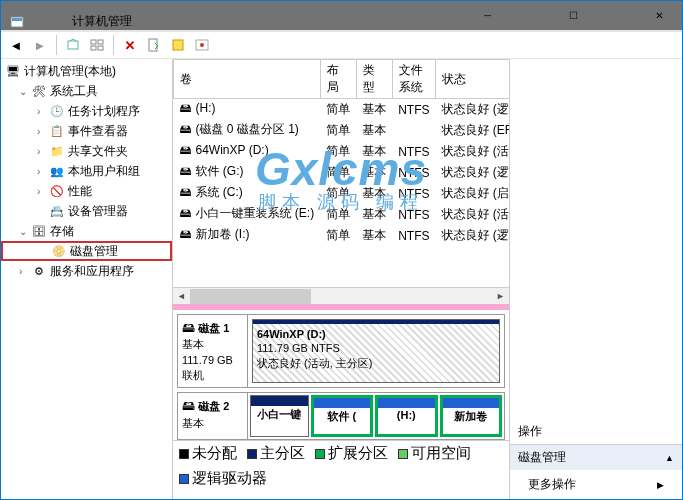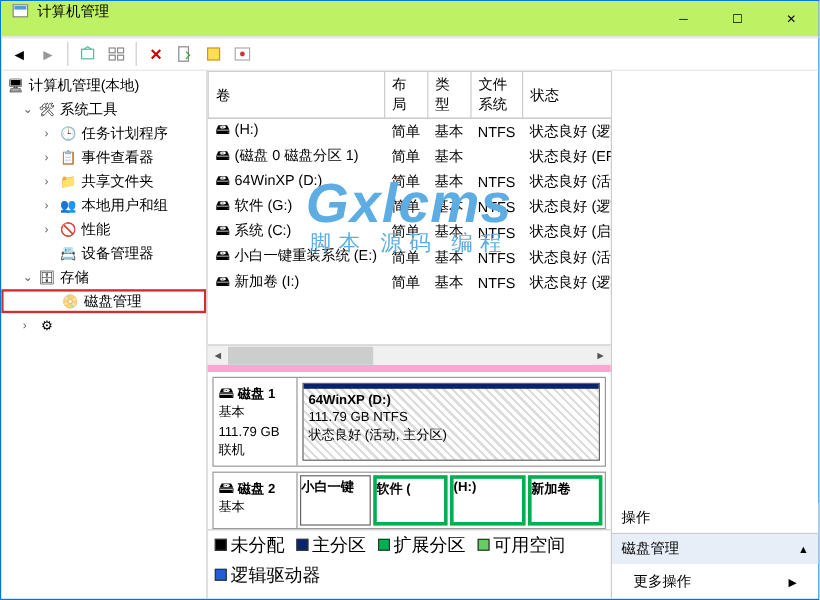--- a/index.html
+++ b/index.html
@@ -1,18 +1,18 @@
 <!DOCTYPE html>
 <html><head>
 <meta charset="utf-8">
 <style>
 * { box-sizing: border-box; margin: 0; padding: 0; font-family: "Microsoft YaHei", SimSun, sans-serif; }
 body { background: #fff; width: 683px; height: 500px; overflow: hidden; font-size: 12px; }
 .window { border: 1px solid #0078d7; width: 683px; height: 500px; display: flex; flex-direction: column; }
-.titlebar { height: 30px; display: flex; align-items: flex-start; padding: 0 0 0 8px; background: #bef264; border-bottom: 1px solid #e5e5e5; }
+.titlebar { height: 30px; display: flex; align-items: flex-end; padding: 0 0 0 8px; background: #737373; border-bottom: 1px solid #e5e5e5; gap: 41px; }
 .titlebar-icon { width: 16px; height: 16px; margin-right: 6px; display:inline-flex; align-items:center; justify-content:center;}
 .titlebar-title { flex: 1; font-size: 12px; color: #000; }
 .win-btn { width: 45px; height: 30px; display: flex; align-items: center; justify-content: center; font-size: 10px; color: #000; }
 .menubar { height: 22px; display: flex; align-items: center; padding: 0 6px; gap: 12px; font-size: 12px; }
 .menubar span { cursor: default; }
 .toolbar { height: 28px; border-top: 1px solid #e5e5e5; border-bottom: 1px solid #e5e5e5; display: flex; align-items: center; padding: 0 4px; gap: 2px; }
 .tbtn { width: 22px; height: 22px; display: flex; align-items: center; justify-content: center; font-size: 13px; }
 .tdiv { width: 1px; height: 20px; background: #ccc; margin: 0 3px; }
 .main { flex: 1; display: flex; min-height: 0; }
 .tree { width: 172px; border-right: 1px solid #ccc; overflow: auto; padding: 2px 0; }
@@ -37,21 +37,21 @@
 .hscroll .thumb { position:absolute; left:0; top:0; height:15px; width:40%; background:#cdcdcd;}
 .disklayout { flex: 1; border-top: 6px solid #f9a8d4; overflow: hidden; display: flex; flex-direction: column; }
 .diskrow { display: flex; border: 1px solid #999; margin: 4px 4px 0 4px; min-height: 68px; }
 .diskinfo { width: 70px; border-right: 1px solid #999; padding: 4px; font-size: 11px; line-height: 1.4; }
 .diskinfo .diskicon { font-size: 13px; }
 .partitions { flex: 1; display: flex; padding: 4px; gap: 0; }
 .part { border: 1px solid #666; font-size: 11px; padding: 4px; line-height: 1.3; position: relative; }
 .part .topbar { height: 4px; margin: -4px -4px 3px -4px; }
 .part.hatched { background: repeating-linear-gradient(45deg, #fff, #fff 3px, #ddd 3px, #ddd 5px); }
 .disk2parts { flex:1; display:flex; padding:2px; gap:2px;}
-.p2 { flex:1; border:1px solid #666; font-size:11px; display:flex; }
+.p2 { flex:1; border:1px solid #666; font-size:11px; display:flex; flex-direction:column;}
 .p2 .bar { height:10px; }
 .p2 .lbl { text-align:center; padding:1px 0; white-space:nowrap; overflow:hidden; font-weight:bold;}
 .legend { border-top: 1px solid #ccc; padding: 3px 6px; font-size: 15px; display: flex; flex-wrap: wrap; gap: 6px 10px; align-items:center;}
 .lg { display: inline-flex; align-items: center; gap: 3px; }
 .lg .sw { width: 10px; height: 10px; border: 1px solid #333; }
 .actions { width: 172px; display: flex; flex-direction: column; justify-content: flex-end; }
 .actions-hdr { background: #fff; border-bottom: 1px solid #ccc; padding: 4px 8px; font-size: 12px; }
 .actions-sec { background: #e8eef7; padding: 4px 8px; font-size: 12px; display:flex; align-items:center;}
 .actions-sec .tri { margin-left:auto; font-size:9px;}
 .actions-item { padding: 6px 18px; font-size: 12px; display:flex; align-items:center;}
@@ -161,20 +161,21 @@
           <span class="ticon">🗄</span>
           <span>存储</span>
         </div>
       <div class="tree-row lvl2 selected">
           <span class="ticon" style="margin-left:12px">📀</span>
           <span>磁盘管理</span>
         </div>
       <div class="tree-row lvl1">
           <span class="expander">›</span>
           <span class="ticon">⚙</span>
+          <span>服务和应用程序</span>
         </div>
     </div>
 
     <div class="center">
       <div class="volumes">
         <table class="vol">
           <thead>
               <tr>
             <th>卷</th>
             <th>布局</th>

